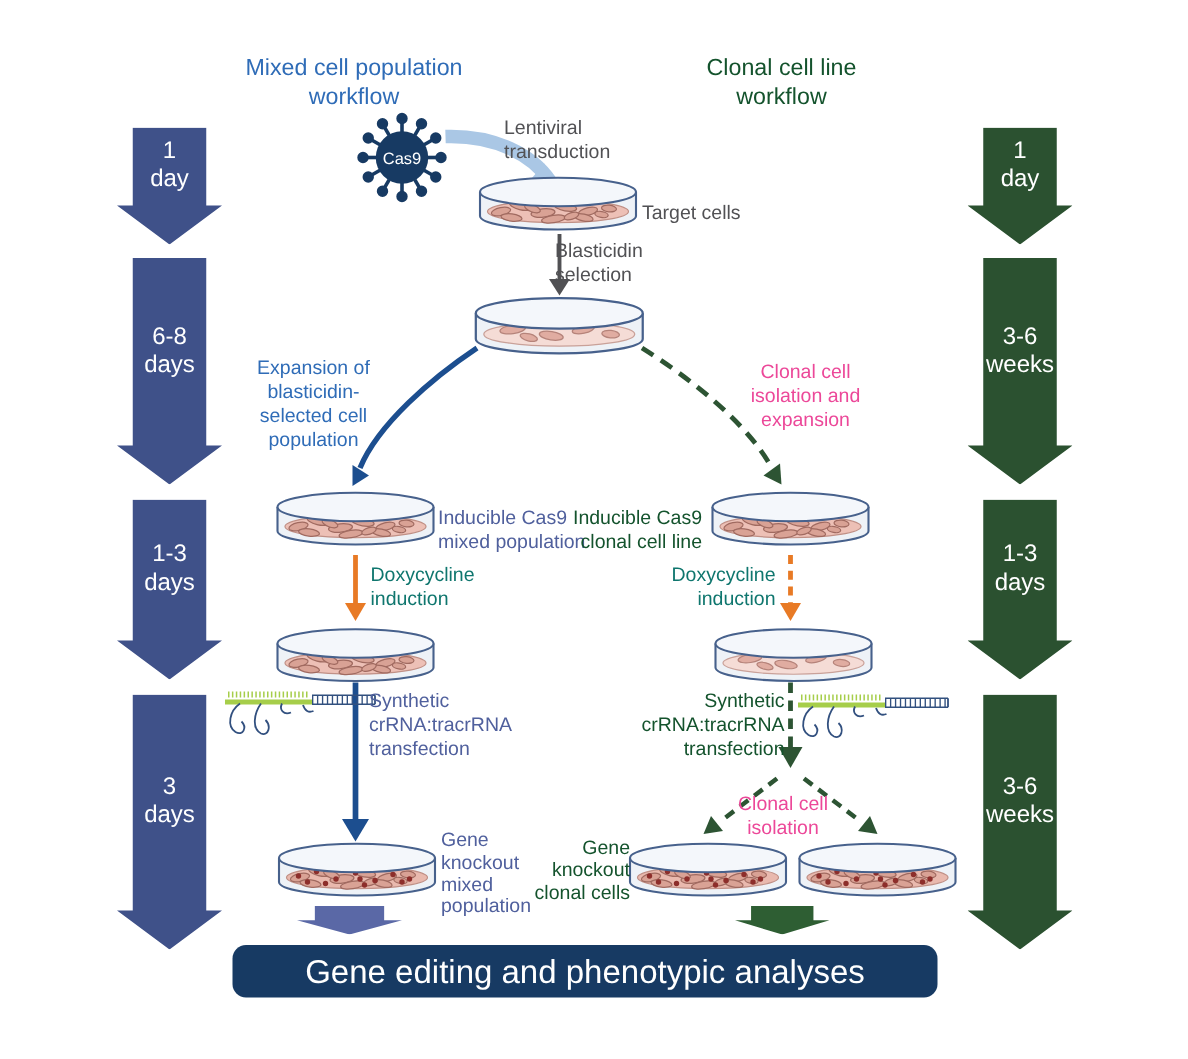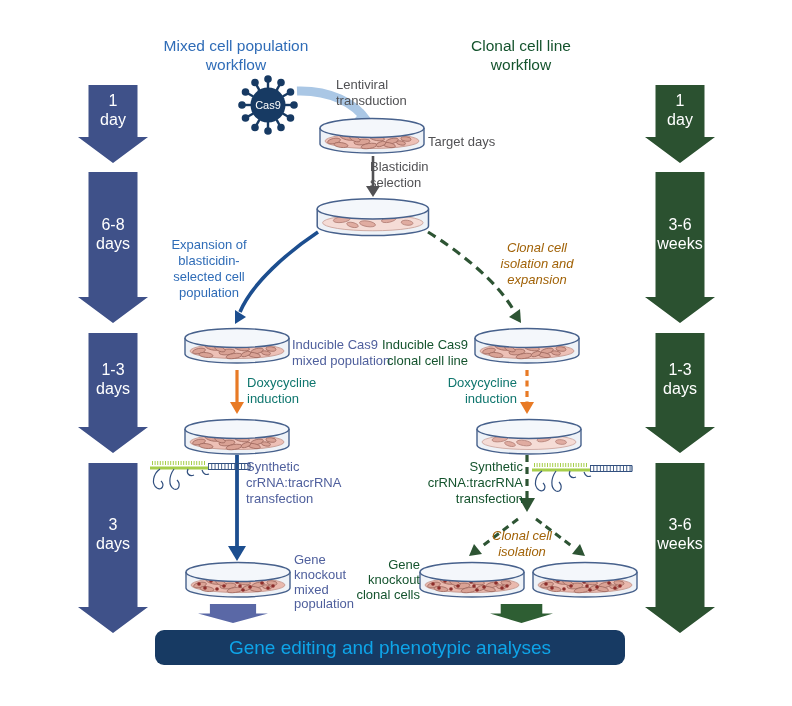--- a/index.html
+++ b/index.html
@@ -7,21 +7,21 @@
     position:relative;width:780px;height:706px;background:#ffffff;
     font-family:"Liberation Sans",sans-serif;overflow:hidden;
   }
   .lbl{
     position:absolute;font-size:13px;line-height:1.22;white-space:pre-line;
     color:#515154;
   }
   .blue-bright{color:#2f6cb7;}
   .slate-blue{color:#50609d;}
   .green-dark{color:#14532d;}
-  .green-muted{color:#a16207;font-style:italic;}
+  .green-muted{color:#ec4899;}
   .orange-txt{color:#0f766e;}
   .gray-txt{color:#515154;}
   .center{text-align:center;}
   .right{text-align:right;}
   .tight{line-height:1.14;}
   .wf-title{
     position:absolute;width:190px;font-size:15.5px;line-height:1.25;
     text-align:center;white-space:pre-line;font-weight:500;
   }
   .tarrow{
@@ -37,21 +37,21 @@
   .mini-arrow{
     position:absolute;height:19px;
     clip-path:polygon(17% 0,83% 0,83% 50%,100% 50%,50% 100%,0 50%,17% 50%);
   }
   .mini-arrow.blue{background:#5a68a6;}
   .mini-arrow.green{background:#2e5e33;}
   .banner{
     position:absolute;left:155px;top:630px;width:470px;height:35px;background:#173a63;
     border-radius:9px;display:flex;align-items:center;justify-content:center;
   }
-  .banner span{color:#0ea5e9;font-size:19px;}
+  .banner span{color:#ffffff;font-size:22px;}
   svg.overlay{position:absolute;left:0;top:0;pointer-events:none;}
 </style>
 </head>
 <body>
 
 <div id="canvas">
 
   <div class="wf-title blue-bright" style="left:141px;top:36px;">Mixed cell population
 workflow</div>
   <div class="wf-title green-dark" style="left:426px;top:36px;">Clonal cell line
@@ -252,21 +252,21 @@
       <line x1="536" y1="519" x2="573" y2="547" stroke-width="3" stroke-dasharray="7 5"></line>
       <polygon points="585,556 580,544 572,554" stroke="none"></polygon>
     </g>
 
     <use href="#rnaIcon" transform="translate(150,460)"></use>
     <use href="#rnaIcon" transform="translate(532,462)"></use>
   </svg>
 
   <div class="lbl gray-txt" style="left:336px;top:77px;">Lentiviral
 transduction</div>
-  <div class="lbl gray-txt" style="left:428px;top:134px;">Target days</div>
+  <div class="lbl gray-txt" style="left:428px;top:134px;">Target cells</div>
   <div class="lbl gray-txt" style="left:370px;top:159px;">Blasticidin
 selection</div>
   <div class="lbl blue-bright center" style="left:149px;top:237px;width:120px;">Expansion of
 blasticidin-
 selected cell
 population</div>
   <div class="lbl green-muted center" style="left:477px;top:240px;width:120px;">Clonal cell
 isolation and
 expansion</div>
   <div class="lbl slate-blue" style="left:292px;top:337px;">Inducible Cas9

